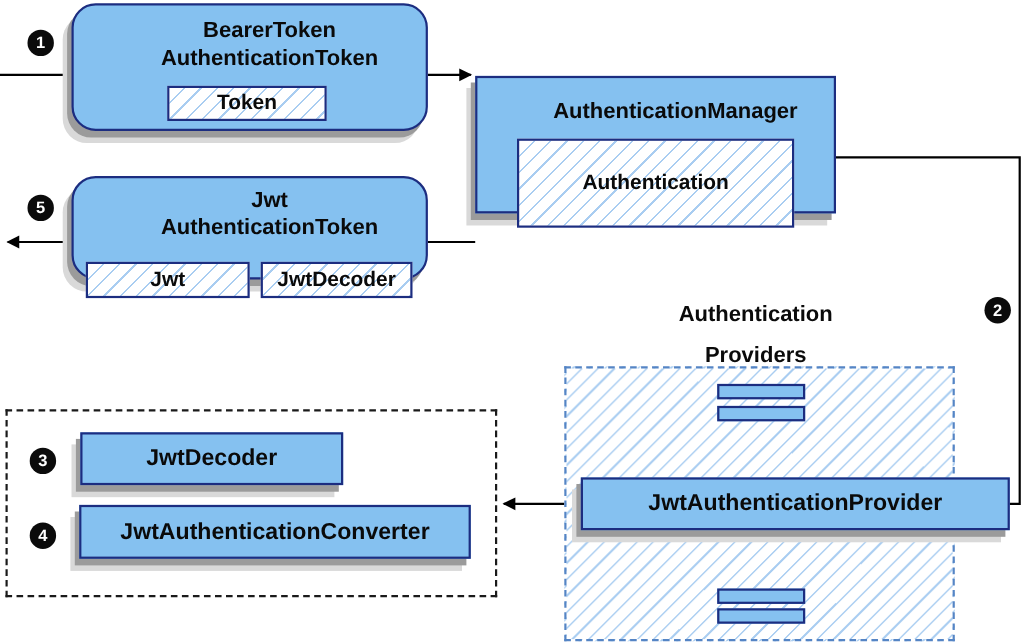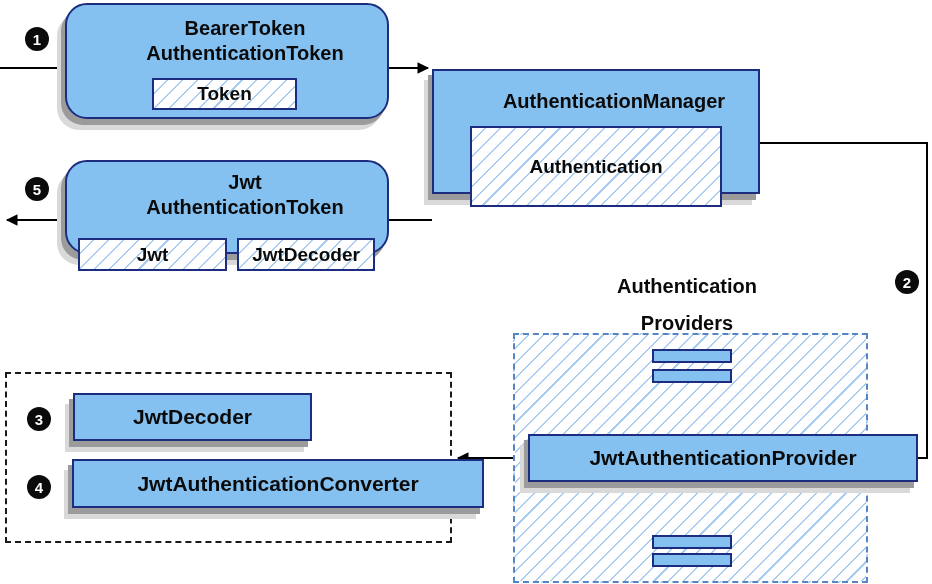--- a/index.html
+++ b/index.html
@@ -160,17 +160,17 @@
 
   <div class="abs bar" style="left:652px;top:535px;width:80px;height:14px;"></div>
   <div class="abs bar" style="left:652px;top:553px;width:80px;height:14px;"></div>
 
   <div class="abs group-dashed-black" style="left:5px;top:372px;width:447px;height:171px;"></div>
 
   <div class="abs node plain-label" style="left:73px;top:393px;width:239px;height:48px;">
     <span>JwtDecoder</span>
   </div>
 
-  <div class="abs node plain-label" style="left:72px;top:459px;width:412px;height:49px;">
+  <div class="abs node plain-label" style="left:72px;top:459px;width:356px;height:49px;">
     <span>JwtAuthenticationConverter</span>
   </div>
 
 </div>
 
 </body></html>

